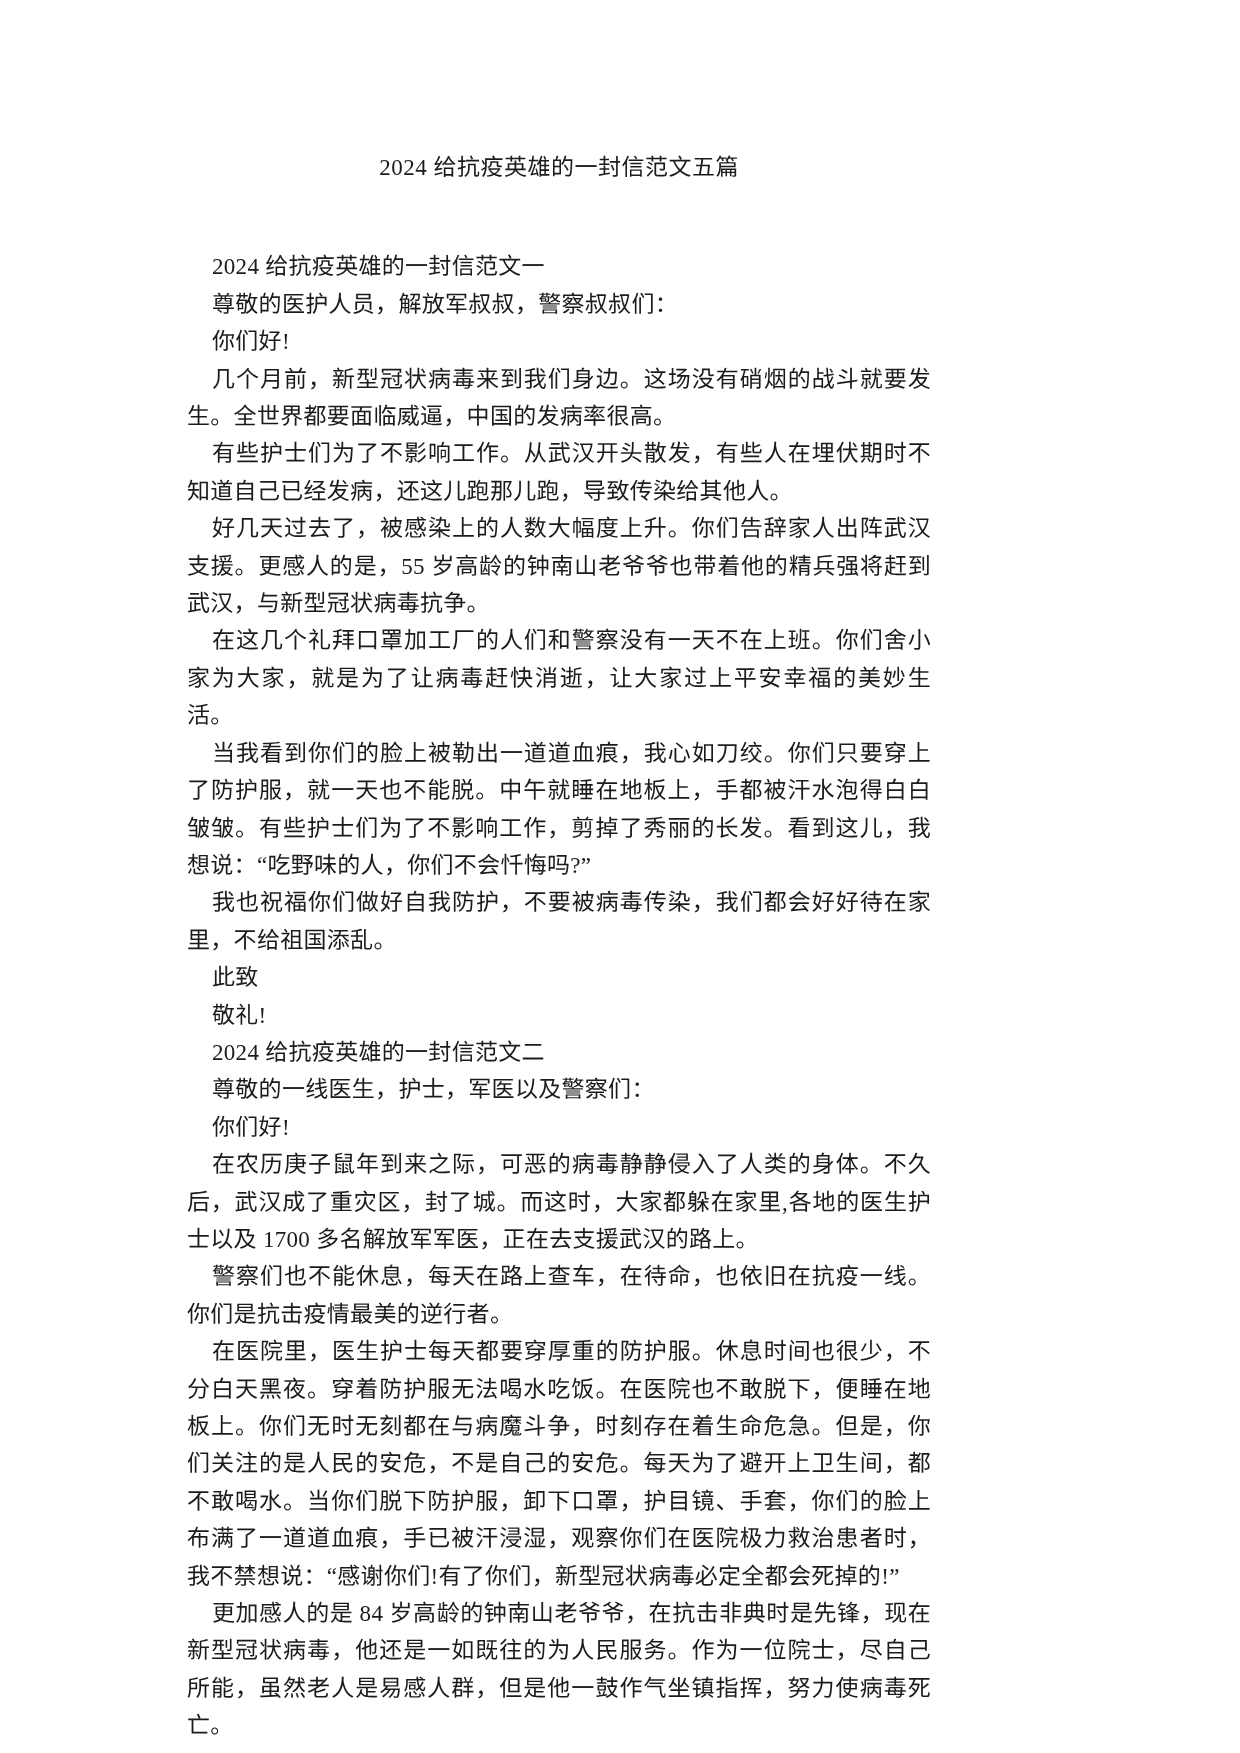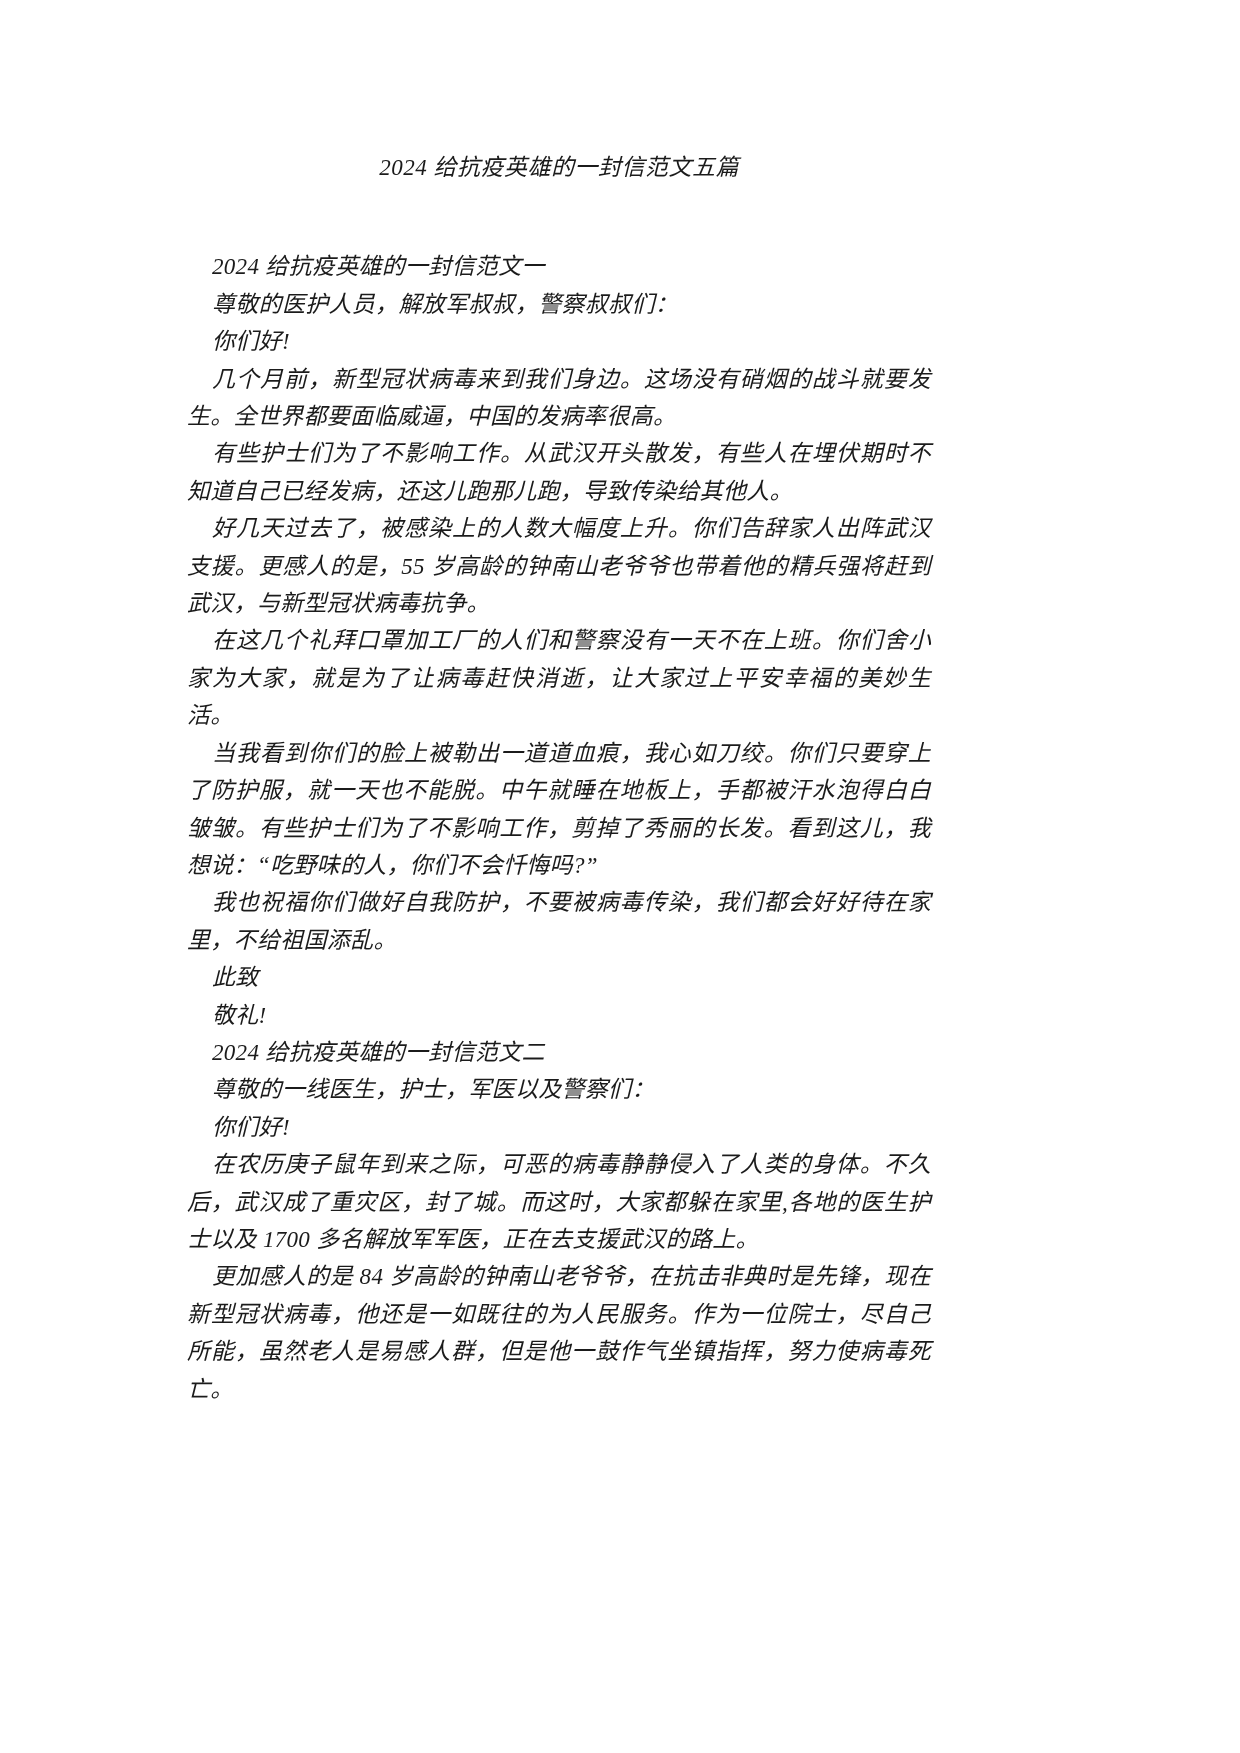--- a/index.html
+++ b/index.html
@@ -14,21 +14,20 @@
     width: 1108px;
     height: 1753px;
     margin: 0;
     padding: 149px 177px 0 187px;
     background: #ffffff;
     color: #1b1b1b;
     font-family: "Liberation Serif", "DejaVu Serif", serif;
     font-size: 23px;
     line-height: 37.4px;
     overflow: hidden;
-    font-style: italic;
   }
   .doc-title {
     margin: 0 0 62px 0;
     padding: 0;
     font-size: 23px;
     font-weight: normal;
     text-align: center;
     letter-spacing: 0.5px;
     white-space: nowrap;
   }
@@ -58,15 +57,17 @@
       <p class="para">好几天过去了，被感染上的人数大幅度上升。你们告辞家人出阵武汉支援。更感人的是，55 岁高龄的钟南山老爷爷也带着他的精兵强将赶到武汉，与新型冠状病毒抗争。</p>
       <p class="para">在这几个礼拜口罩加工厂的人们和警察没有一天不在上班。你们舍小家为大家，就是为了让病毒赶快消逝，让大家过上平安幸福的美妙生活。</p>
       <p class="para">当我看到你们的脸上被勒出一道道血痕，我心如刀绞。你们只要穿上了防护服，就一天也不能脱。中午就睡在地板上，手都被汗水泡得白白皱皱。有些护士们为了不影响工作，剪掉了秀丽的长发。看到这儿，我想说：“吃野味的人，你们不会忏悔吗?”</p>
       <p class="para">我也祝福你们做好自我防护，不要被病毒传染，我们都会好好待在家里，不给祖国添乱。</p>
       <p class="para">此致</p>
       <p class="para">敬礼!</p>
       <p class="para">2024 给抗疫英雄的一封信范文二</p>
       <p class="para">尊敬的一线医生，护士，军医以及警察们：</p>
       <p class="para">你们好!</p>
       <p class="para">在农历庚子鼠年到来之际，可恶的病毒静静侵入了人类的身体。不久后，武汉成了重灾区，封了城。而这时，大家都躲在家里,各地的医生护士以及 1700 多名解放军军医，正在去支援武汉的路上。</p>
+      <p class="para">警察们也不能休息，每天在路上查车，在待命，也依旧在抗疫一线。你们是抗击疫情最美的逆行者。</p>
+      <p class="para">在医院里，医生护士每天都要穿厚重的防护服。休息时间也很少，不分白天黑夜。穿着防护服无法喝水吃饭。在医院也不敢脱下，便睡在地板上。你们无时无刻都在与病魔斗争，时刻存在着生命危急。但是，你们关注的是人民的安危，不是自己的安危。每天为了避开上卫生间，都不敢喝水。当你们脱下防护服，卸下口罩，护目镜、手套，你们的脸上布满了一道道血痕，手已被汗浸湿，观察你们在医院极力救治患者时，我不禁想说：“感谢你们!有了你们，新型冠状病毒必定全都会死掉的!”</p>
       <p class="para">更加感人的是 84 岁高龄的钟南山老爷爷，在抗击非典时是先锋，现在新型冠状病毒，他还是一如既往的为人民服务。作为一位院士，尽自己所能，虽然老人是易感人群，但是他一鼓作气坐镇指挥，努力使病毒死亡。</p>
     </div>
 </div>
 
 </body></html>

